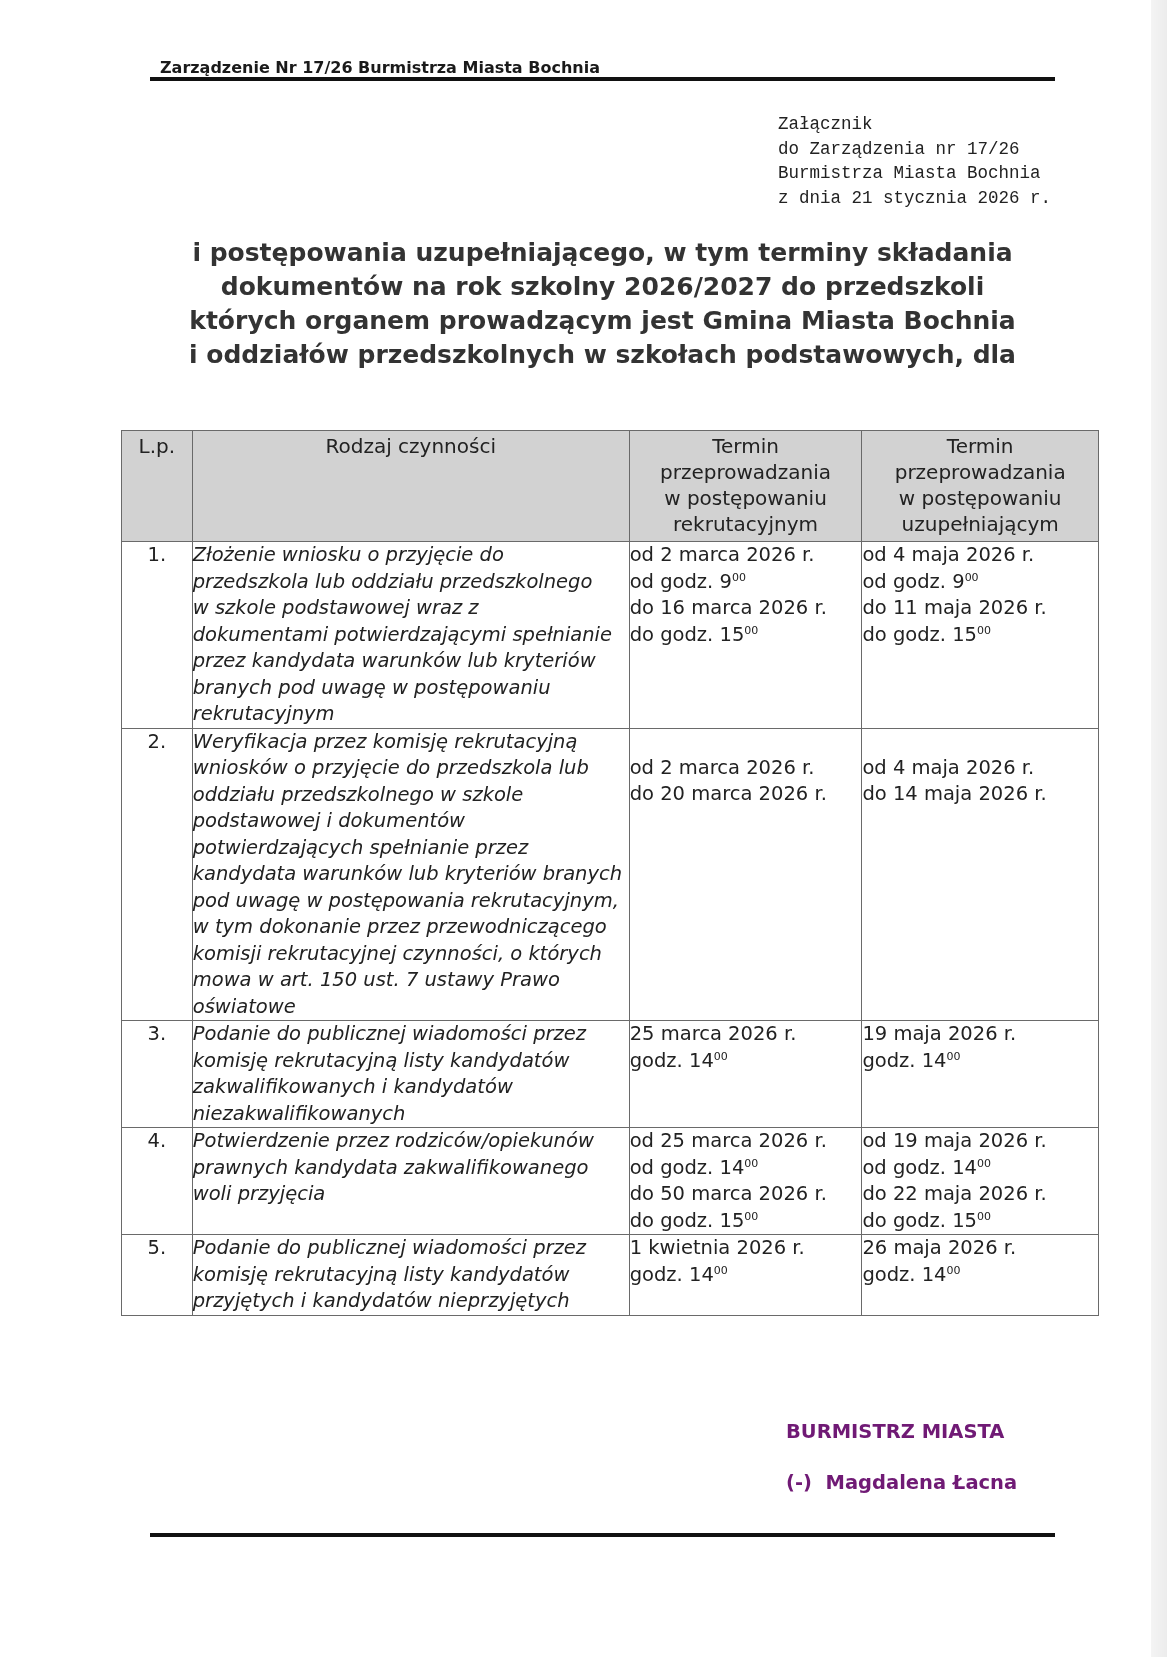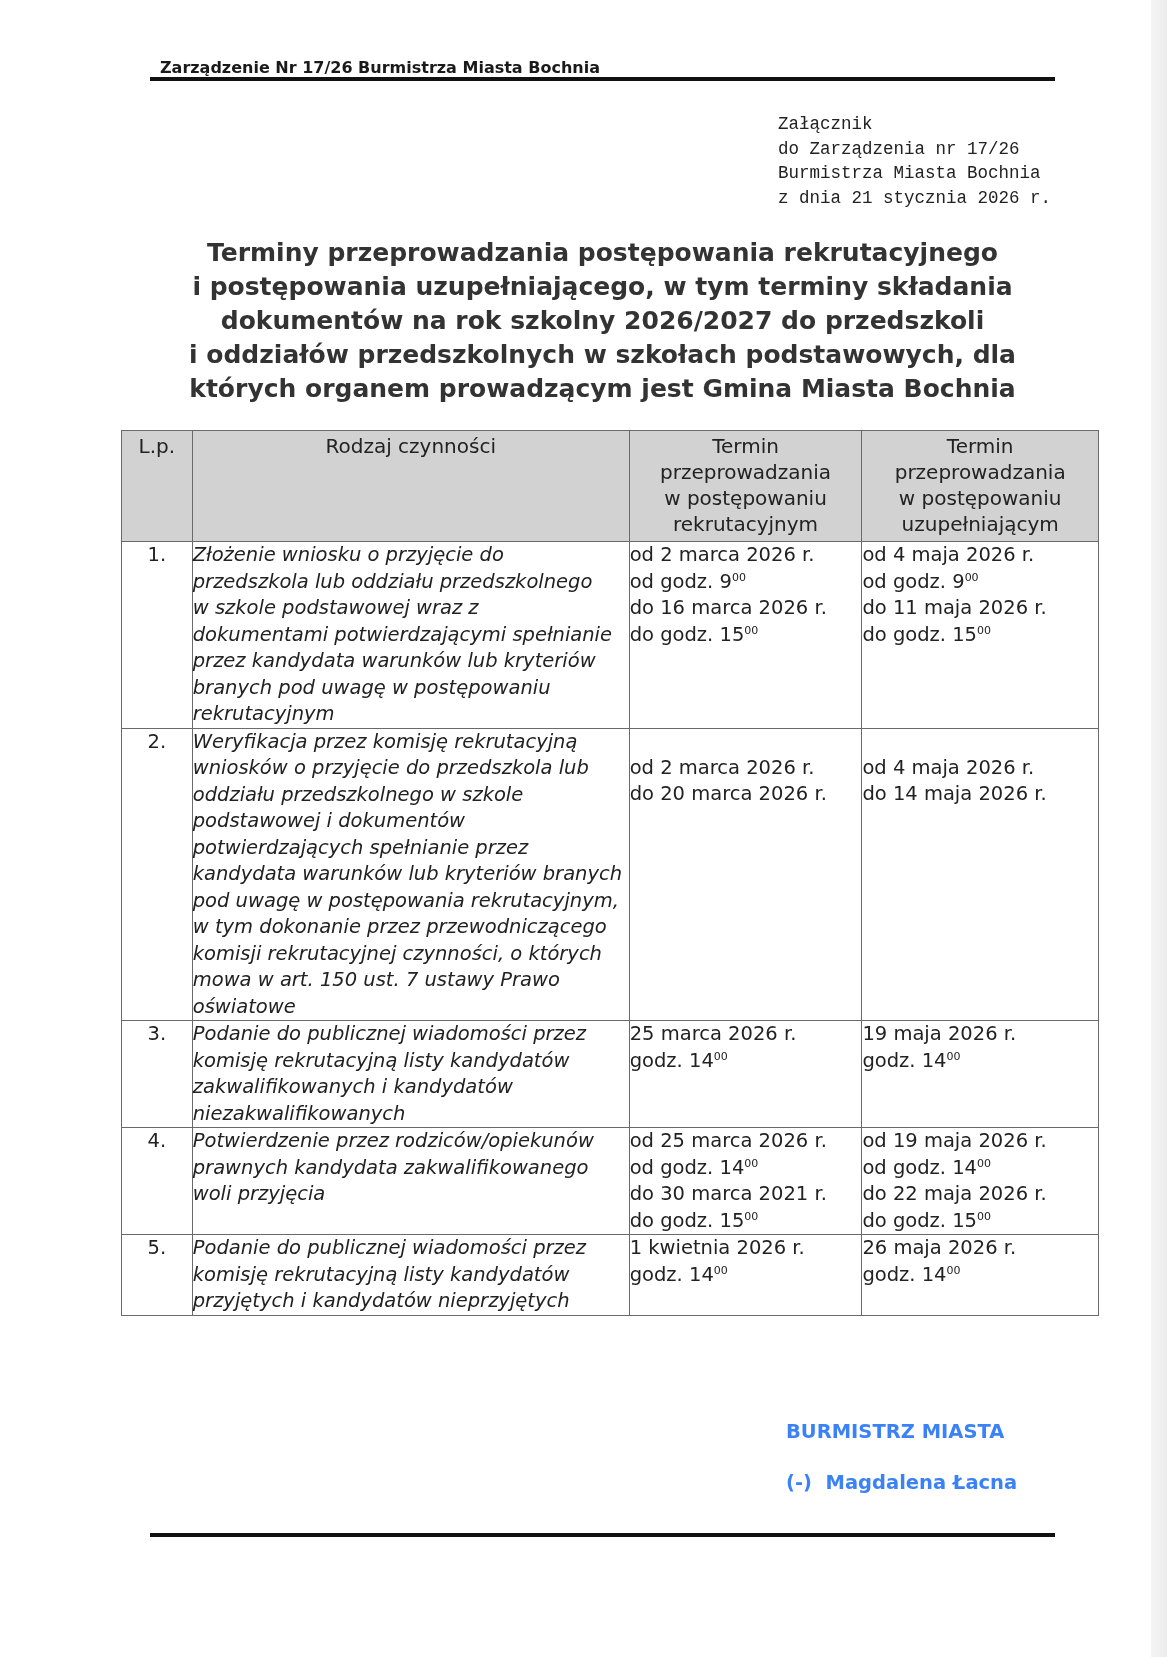--- a/index.html
+++ b/index.html
@@ -32,45 +32,44 @@
     font-size: 20px; line-height: 26px;
   }
   col.c-lp { width: 71px; } col.c-act { width: 437px; } col.c-t1 { width: 233px; } col.c-t2 { width: 237px; }
   td.lp { text-align: center; padding-top: 0; }
   td.act { padding-left: 7px; padding-right: 4px; font-style: italic; }
   td.term { vertical-align: middle; }
   td.term.top { vertical-align: top; }
   .term-line { display: block; white-space: nowrap; }
   sup { font-size: 11px; vertical-align: super; line-height: 0; }
   .act-line { display: block; white-space: nowrap; }
-  .signature { position: absolute; left: 786px; top: 1420px; font-size: 19.5px; font-weight: bold; color: #3b82f6; }
+  .signature { position: absolute; left: 786px; top: 1420px; font-size: 19.5px; font-weight: bold; color: #701a75; }
   .signature .title { display: block; margin-bottom: 28px; }
   .footer-rule { position: absolute; left: 150px; top: 1533px; width: 905px; height: 4px; background: #111; }
 </style>
 </head>
 <body>
 
 <div class="right-edge"></div>
 
 <div class="header-title">Zarządzenie Nr 17/26 Burmistrza Miasta Bochnia</div>
 <div class="header-rule"></div>
 
 <div class="attachment">
   <div>Załącznik</div>
   <div>do Zarządzenia nr 17/26</div>
   <div>Burmistrza Miasta Bochnia</div>
   <div>z dnia 21 stycznia 2026 r.</div>
 </div>
 
 <div class="main-title">
-  <div>Terminy przeprowadzania postępowania rekrutacyjnego</div>
   <div>i postępowania uzupełniającego, w tym terminy składania</div>
   <div>dokumentów na rok szkolny 2026/2027 do przedszkoli</div>
+  <div>których organem prowadzącym jest Gmina Miasta Bochnia</div>
   <div>i oddziałów przedszkolnych w szkołach podstawowych, dla</div>
-  <div>których organem prowadzącym jest Gmina Miasta Bochnia</div>
 </div>
 
 <table class="schedule">
   <colgroup>
       <col class="c-lp">
       <col class="c-act">
       <col class="c-t1">
       <col class="c-t2">
     </colgroup>
   <thead>
@@ -160,21 +159,21 @@
       <tr>
         <td class="lp">4.</td>
         <td class="act">
           <span class="act-line">Potwierdzenie przez rodziców/opiekunów</span>
           <span class="act-line">prawnych kandydata zakwalifikowanego</span>
           <span class="act-line">woli przyjęcia</span>
         </td>
         <td class="term">
           <span class="term-line"><span>od 25 marca 2026 r.</span><sup></sup></span>
           <span class="term-line"><span>od godz. 14</span><sup>00</sup></span>
-          <span class="term-line"><span>do 30 marca 2021 r.</span><sup></sup></span>
+          <span class="term-line"><span>do 50 marca 2026 r.</span><sup></sup></span>
           <span class="term-line"><span>do godz. 15</span><sup>00</sup></span>
         </td>
         <td class="term">
           <span class="term-line"><span>od 19 maja 2026 r.</span><sup></sup></span>
           <span class="term-line"><span>od godz. 14</span><sup>00</sup></span>
           <span class="term-line"><span>do 22 maja 2026 r.</span><sup></sup></span>
           <span class="term-line"><span>do godz. 15</span><sup>00</sup></span>
         </td>
       </tr>
       <tr>

